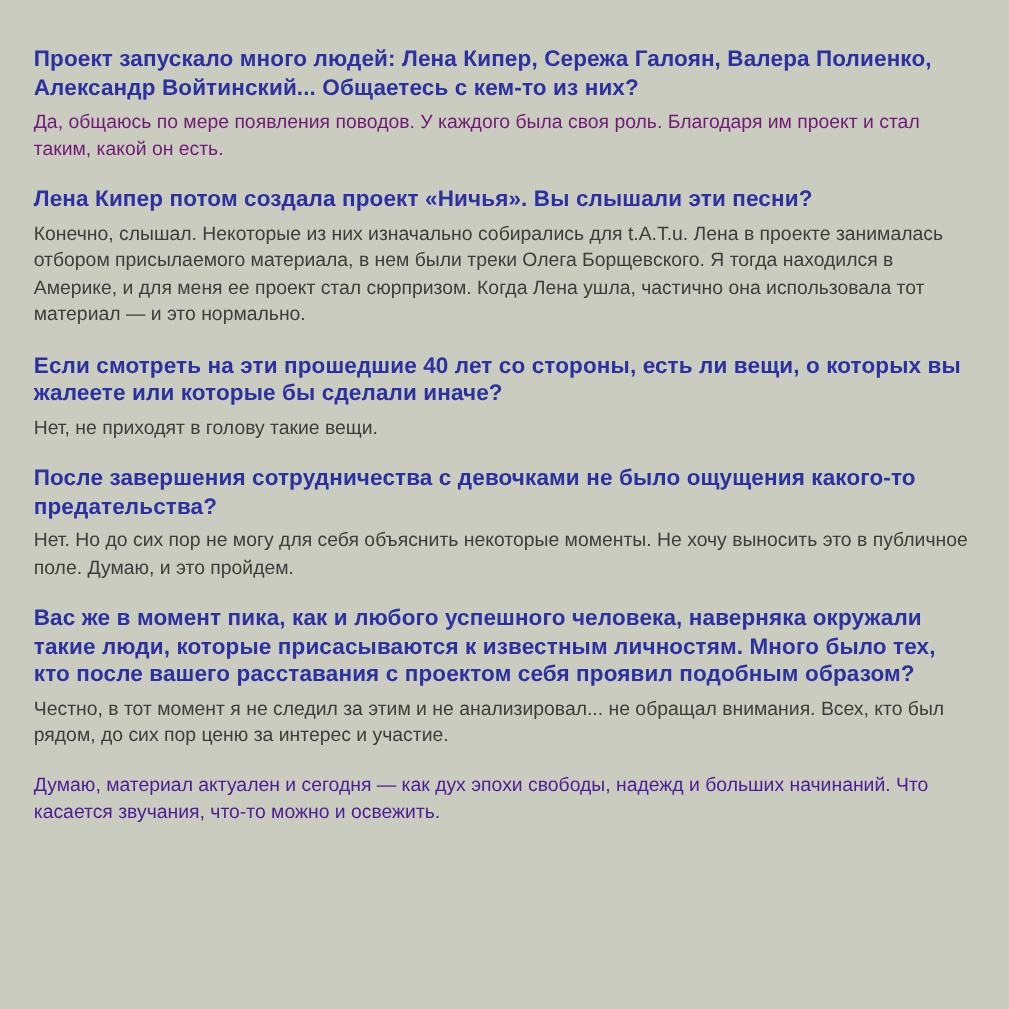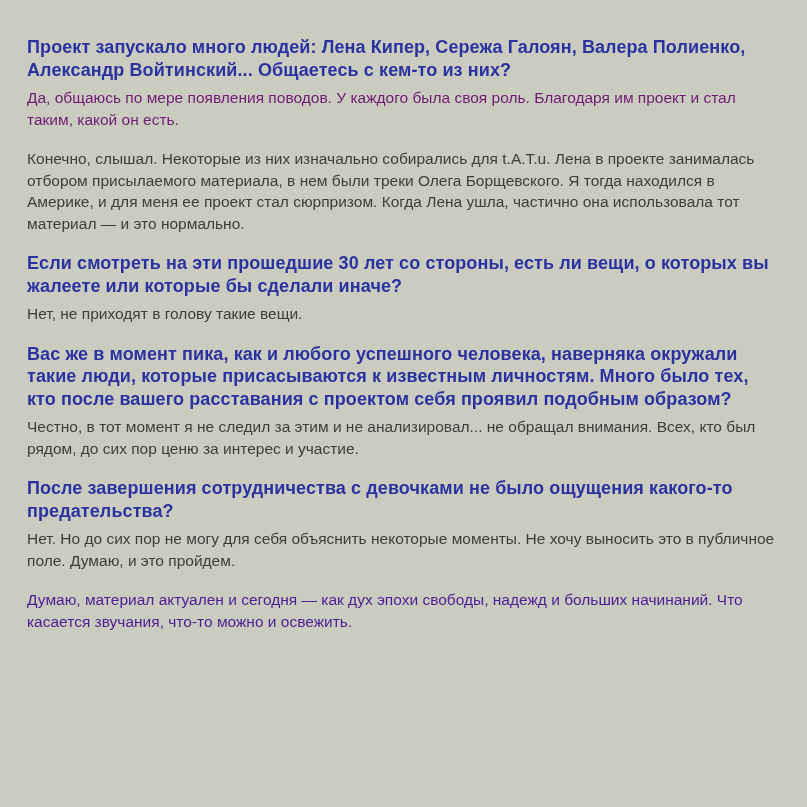--- a/index.html
+++ b/index.html
@@ -43,36 +43,37 @@
 <body style="background: rgb(202, 204, 192);">
 
 <main class="page">
   <div id="qa-list">
   <section class="qa">
     <h2 class="question" style="color: rgb(44, 49, 161);">Проект запускало много людей: Лена Кипер, Сережа Галоян, Валера Полиенко, Александр Войтинский... Общаетесь с кем-то из них?</h2>
     <p class="answer" style="color: #701a75;">Да, общаюсь по мере появления поводов. У каждого была своя роль. Благодаря им проект и стал таким, какой он есть.</p>
   </section>
 
   <section class="qa">
+    <h2 class="question" style="color: rgb(44, 49, 161);">Лена Кипер потом создала проект «Ничья». Вы слышали эти песни?</h2>
     <p class="answer" style="color: rgb(61, 62, 59);">Конечно, слышал. Некоторые из них изначально собирались для t.A.T.u. Лена в проекте занималась отбором присылаемого материала, в нем были треки Олега Борщевского. Я тогда находился в Америке, и для меня ее проект стал сюрпризом. Когда Лена ушла, частично она использовала тот материал — и это нормально.</p>
   </section>
 
 
   <section class="qa">
-    <h2 class="question" style="color: rgb(44, 49, 161);">Если смотреть на эти прошедшие 30 лет со стороны, есть ли вещи, о которых вы жалеете или которые бы сделали иначе?</h2>
+    <h2 class="question" style="color: rgb(44, 49, 161);">Если смотреть на эти прошедшие 40 лет со стороны, есть ли вещи, о которых вы жалеете или которые бы сделали иначе?</h2>
     <p class="answer" style="color: rgb(61, 62, 59);">Нет, не приходят в голову такие вещи.</p>
+  </section>
+
+  <section class="qa">
+    <h2 class="question" style="color: rgb(44, 49, 161);">После завершения сотрудничества с девочками не было ощущения какого-то предательства?</h2>
+    <p class="answer" style="color: rgb(61, 62, 59);">Нет. Но до сих пор не могу для себя объяснить некоторые моменты. Не хочу выносить это в публичное поле. Думаю, и это пройдем.</p>
   </section>
 
   <section class="qa">
     <h2 class="question" style="color: rgb(44, 49, 161);">Вас же в момент пика, как и любого успешного человека, наверняка окружали такие люди, которые присасываются к известным личностям. Много было тех, кто после вашего расставания с проектом себя проявил подобным образом?</h2>
     <p class="answer" style="color: rgb(61, 62, 59);">Честно, в тот момент я не следил за этим и не анализировал... не обращал внимания. Всех, кто был рядом, до сих пор ценю за интерес и участие.</p>
-  </section>
-
-  <section class="qa">
-    <h2 class="question" style="color: rgb(44, 49, 161);">После завершения сотрудничества с девочками не было ощущения какого-то предательства?</h2>
-    <p class="answer" style="color: rgb(61, 62, 59);">Нет. Но до сих пор не могу для себя объяснить некоторые моменты. Не хочу выносить это в публичное поле. Думаю, и это пройдем.</p>
   </section>
 
   <section class="qa">
     <p class="answer" style="color: #4c1d95;">Думаю, материал актуален и сегодня — как дух эпохи свободы, надежд и больших начинаний. Что касается звучания, что-то можно и освежить.</p>
   </section>
 </div>
 </main>
 
 </body></html>

